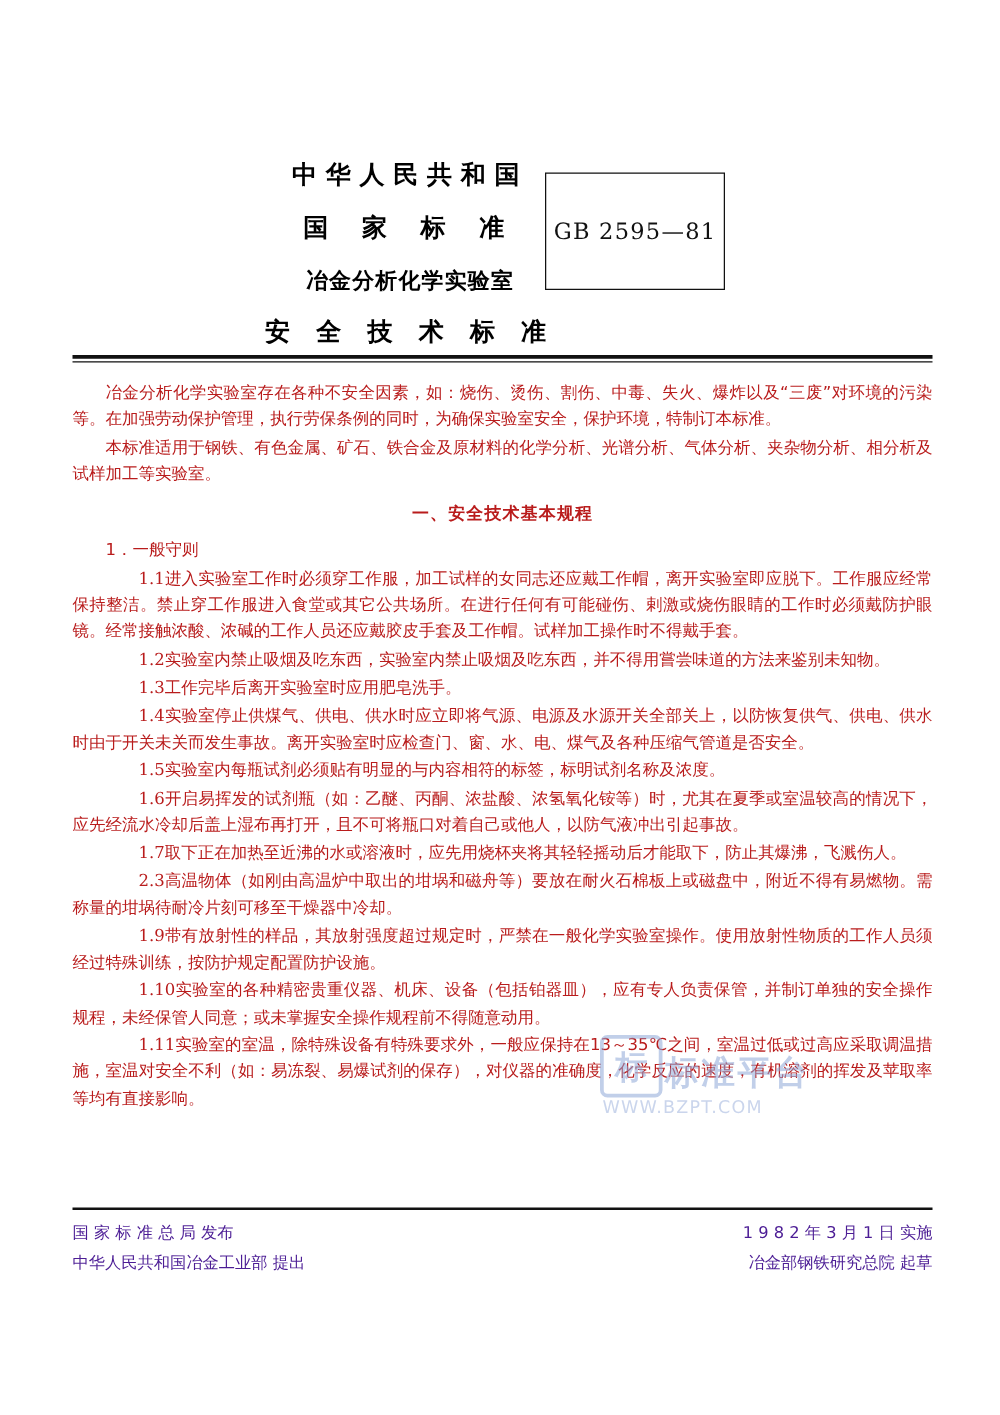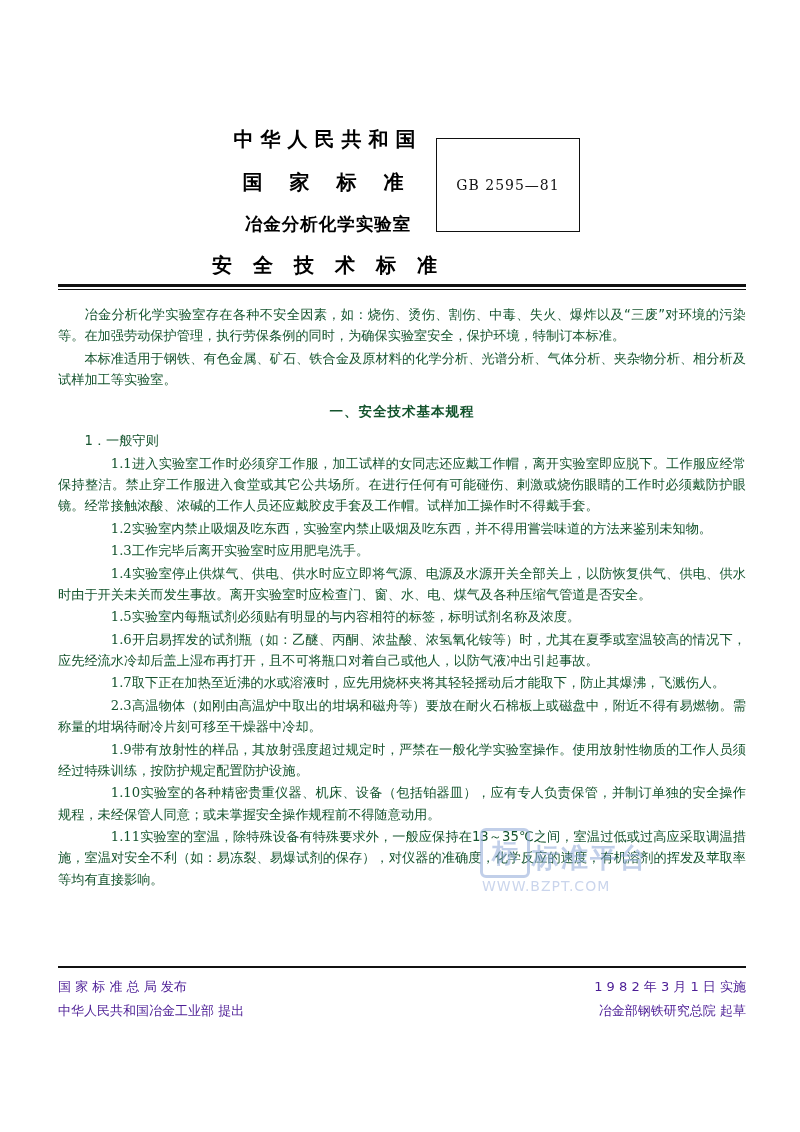--- a/index.html
+++ b/index.html
@@ -60,21 +60,21 @@
     left: 378px;
     top: 30px;
     width: 142px;
     height: 92px;
     border: 1.5px solid #111;
     display: flex;
     align-items: center;
     justify-content: center;
   }
   .std-code {
-    font-size: 14px;
+    font-size: 18px;
     letter-spacing: 1px;
     font-family: "DejaVu Serif", "Liberation Serif", serif;
     color: #111;
   }
 
   .rule-thick {
     border: none;
     border-top: 3px solid #111;
     margin: 6px 0 0 0;
   }
@@ -82,21 +82,21 @@
     border: none;
     border-top: 1px solid #111;
     margin: 2px 0 14px 0;
   }
 
   
   .body-text {
     font-size: 13.2px;
     line-height: 1.62;
     text-align: justify;
-    color: #14532d;
+    color: #b91c1c;
   }
   p.para {
     margin: 0 0 1px 0;
     text-indent: 2em;
   }
   .section-head {
     text-align: center;
     font-weight: bold;
     font-size: 13.5px;
     margin: 10px 0 8px 0;

